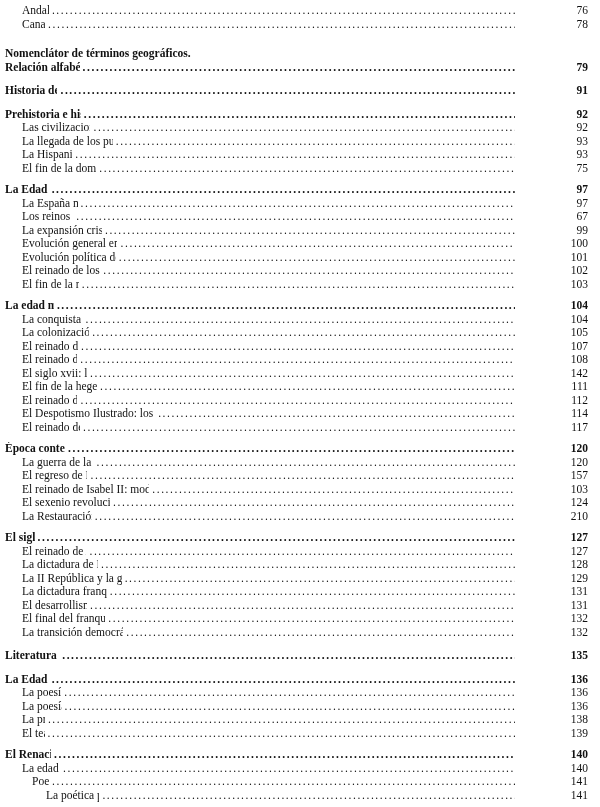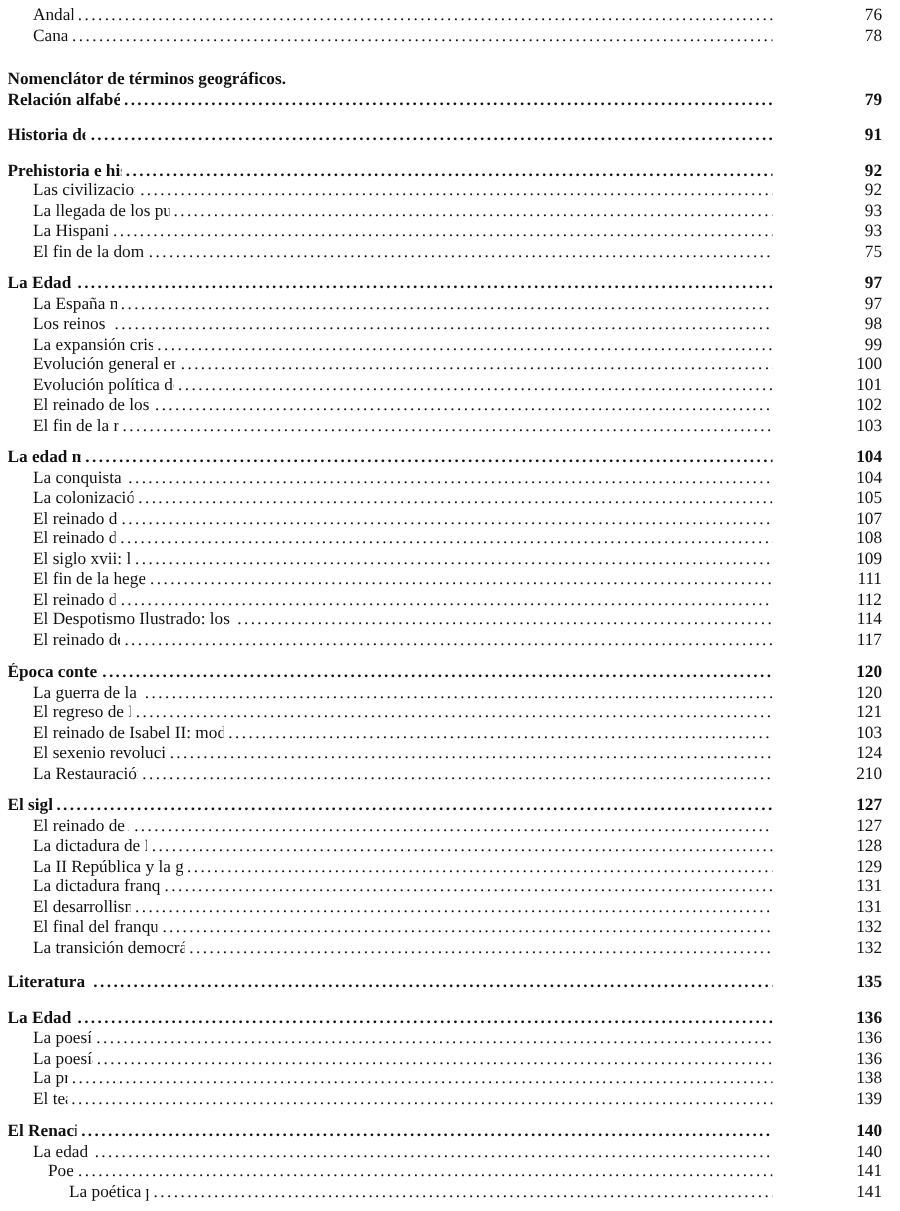--- a/index.html
+++ b/index.html
@@ -115,21 +115,21 @@
           <span class="page-num">97</span>
         </div>
         <div class="row level-1">
           <span class="label">La España musulmana</span>
           <span class="dots"></span>
           <span class="page-num">97</span>
         </div>
         <div class="row level-1">
           <span class="label">Los reinos cristianos</span>
           <span class="dots"></span>
-          <span class="page-num">98</span>
+          <span class="page-num">67</span>
         </div>
         <div class="row level-1">
           <span class="label">La expansión cristiana hacia el sur</span>
           <span class="dots"></span>
           <span class="page-num">99</span>
         </div>
         <div class="row level-1">
           <span class="label">Evolución general entre los siglos xiii y xv</span>
           <span class="dots"></span>
           <span class="page-num">100</span>
@@ -171,21 +171,21 @@
           <span class="page-num">107</span>
         </div>
         <div class="row level-1">
           <span class="label">El reinado de Felipe II</span>
           <span class="dots"></span>
           <span class="page-num">108</span>
         </div>
         <div class="row level-1">
           <span class="label">El siglo xvii: la decadencia</span>
           <span class="dots"></span>
-          <span class="page-num">109</span>
+          <span class="page-num">142</span>
         </div>
         <div class="row level-1">
           <span class="label">El fin de la hegemonía española</span>
           <span class="dots"></span>
           <span class="page-num">111</span>
         </div>
         <div class="row level-1">
           <span class="label">El reinado de Felipe V</span>
           <span class="dots"></span>
           <span class="page-num">112</span>
@@ -207,21 +207,21 @@
           <span class="page-num">120</span>
         </div>
         <div class="row level-1">
           <span class="label">La guerra de la Independencia</span>
           <span class="dots"></span>
           <span class="page-num">120</span>
         </div>
         <div class="row level-1">
           <span class="label">El regreso de Fernando VII</span>
           <span class="dots"></span>
-          <span class="page-num">121</span>
+          <span class="page-num">157</span>
         </div>
         <div class="row level-1">
           <span class="label">El reinado de Isabel II: moderados y progresistas (1833-1868)</span>
           <span class="dots"></span>
           <span class="page-num">103</span>
         </div>
         <div class="row level-1">
           <span class="label">El sexenio revolucionario (1868-1874)</span>
           <span class="dots"></span>
           <span class="page-num">124</span>

